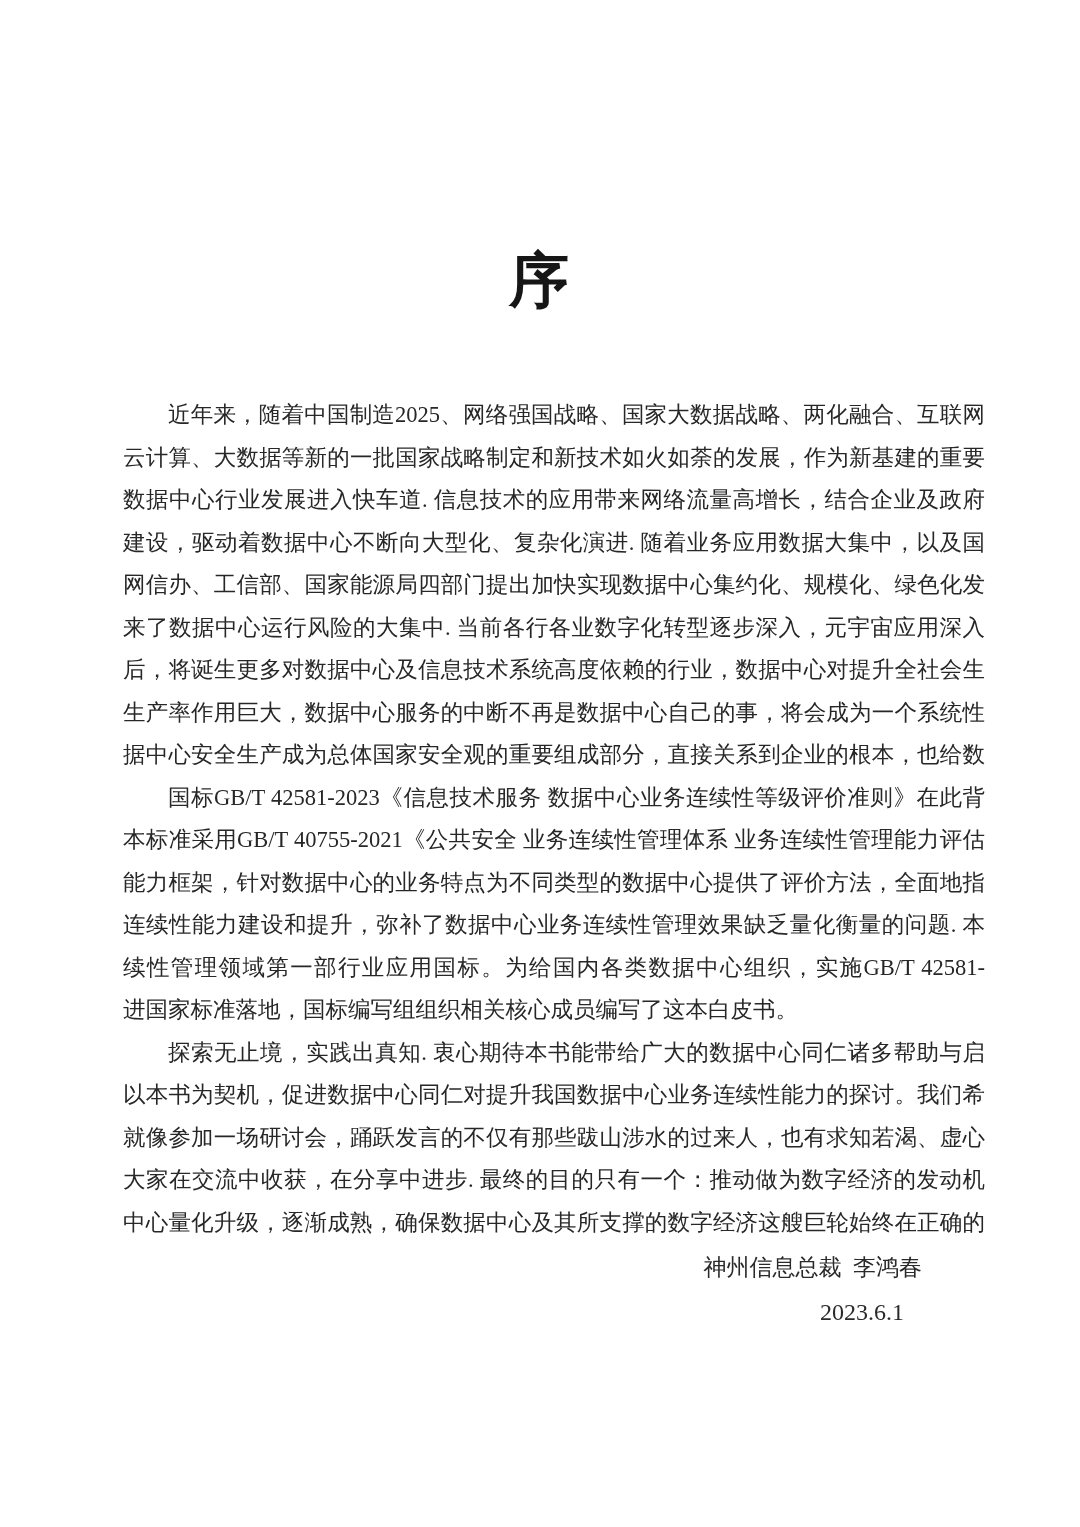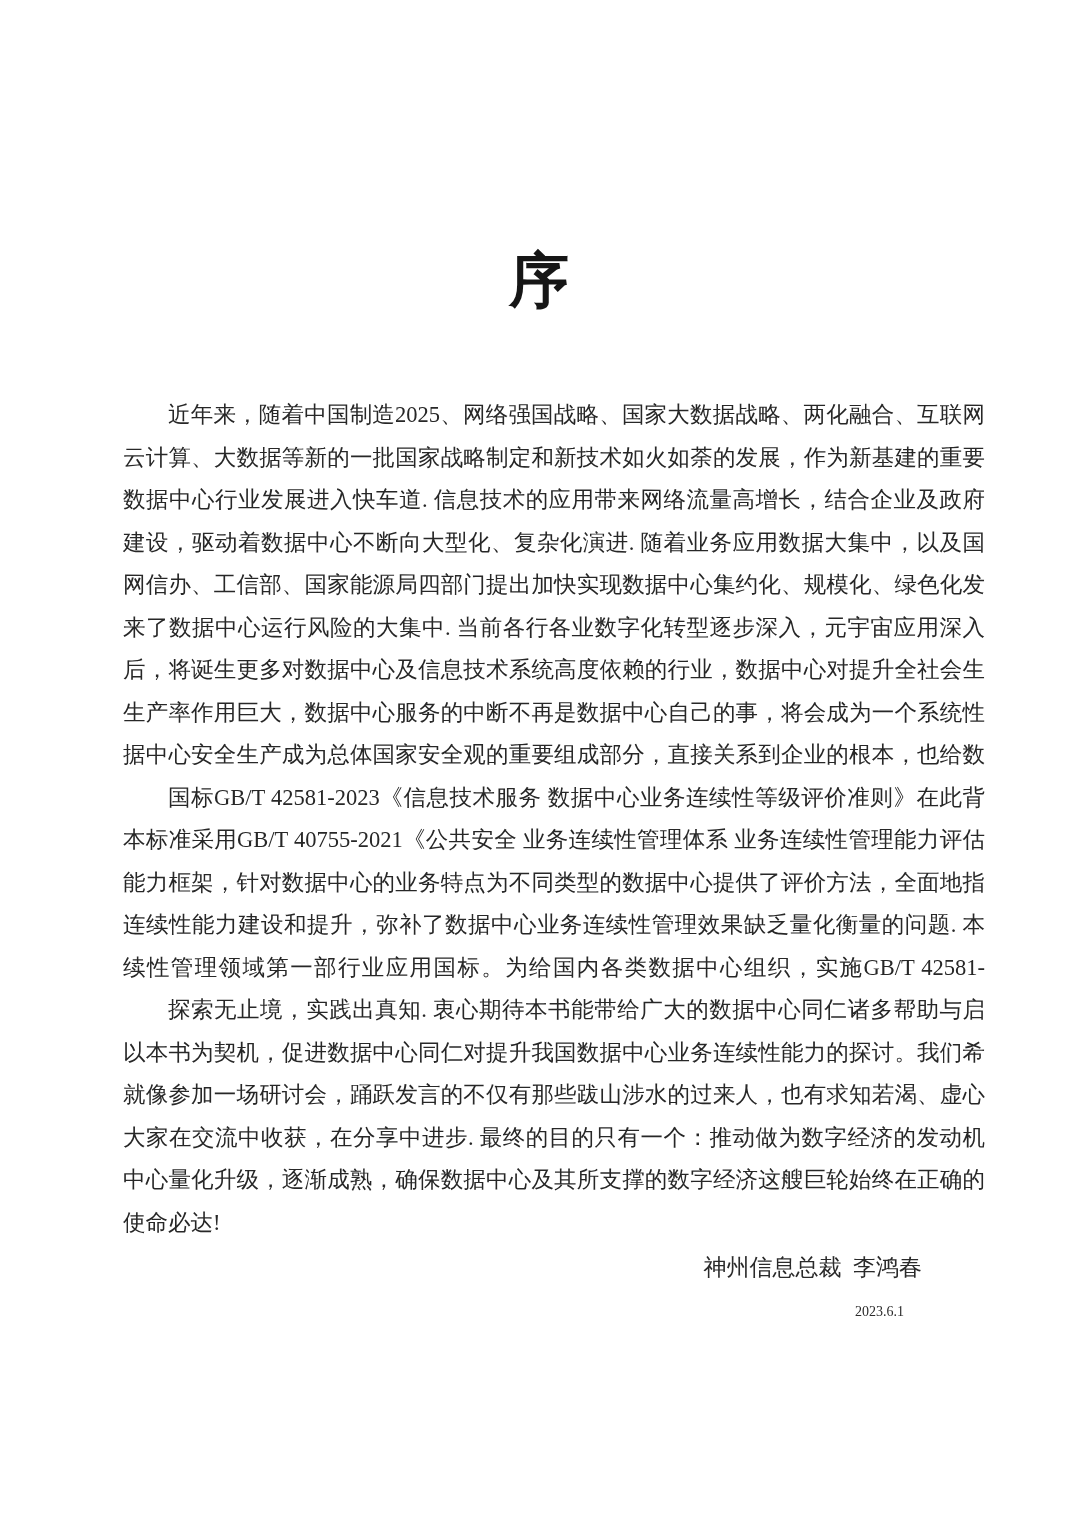--- a/index.html
+++ b/index.html
@@ -47,21 +47,21 @@
     padding-right: 158px;
     font-size: 23px;
     line-height: 44px;
     color: #2a2a2a;
     white-space: pre;
     margin-left: 39px;
   }
   .date {
     text-align: right;
     padding-right: 176px;
-    font-size: 14px;
+    font-size: 24px;
     line-height: 44px;
     color: #2a2a2a;
   }
 </style>
 </head>
 <body>
 
 <div class="page">
   <h1 class="title">序</h1>
   <div class="body-text" id="preface-body">
@@ -72,22 +72,22 @@
       <div class="line">网信办、工信部、国家能源局四部门提出加快实现数据中心集约化、规模化、绿色化发展的要求，也带</div>
       <div class="line">来了数据中心运行风险的大集中. 当前各行各业数字化转型逐步深入，元宇宙应用深入探索，在银行业</div>
       <div class="line">后，将诞生更多对数据中心及信息技术系统高度依赖的行业，数据中心对提升全社会生产效率和全要素</div>
       <div class="line">生产率作用巨大，数据中心服务的中断不再是数据中心自己的事，将会成为一个系统性的社会风险，数</div>
       <div class="line">据中心安全生产成为总体国家安全观的重要组成部分，直接关系到企业的根本，也给数据中心从业人员</div>
       <div class="line para-start">国标GB/T 42581-2023《信息技术服务 数据中心业务连续性等级评价准则》在此背景下应运而生.</div>
       <div class="line">本标准采用GB/T 40755-2021《公共安全 业务连续性管理体系 业务连续性管理能力评估指南》给出的</div>
       <div class="line">能力框架，针对数据中心的业务特点为不同类型的数据中心提供了评价方法，全面地指导数据中心业务</div>
       <div class="line">连续性能力建设和提升，弥补了数据中心业务连续性管理效果缺乏量化衡量的问题. 本标准也是业务连</div>
       <div class="line">续性管理领域第一部行业应用国标。为给国内各类数据中心组织，实施GB/T 42581-2023提供参考，促</div>
+      <div class="line para-end">进国家标准落地，国标编写组组织相关核心成员编写了这本白皮书。</div>
       <div class="line para-start">探索无止境，实践出真知. 衷心期待本书能带给广大的数据中心同仁诸多帮助与启发，同时也希望</div>
       <div class="line">以本书为契机，促进数据中心同仁对提升我国数据中心业务连续性能力的探讨。我们希望阅读这本白书</div>
       <div class="line">就像参加一场研讨会，踊跃发言的不仅有那些跋山涉水的过来人，也有求知若渴、虚心请教的后来人.</div>
       <div class="line">大家在交流中收获，在分享中进步. 最终的目的只有一个：推动做为数字经济的发动机和压舱石的数据</div>
       <div class="line">中心量化升级，逐渐成熟，确保数据中心及其所支撑的数字经济这艘巨轮始终在正确的航道上乘风破浪，</div>
-      <div class="line para-end">使命必达!</div>
     </div>
   <div class="signature">神州信息总裁  李鸿春</div>
   <div class="date">2023.6.1</div>
 </div>
 
 </body></html>

